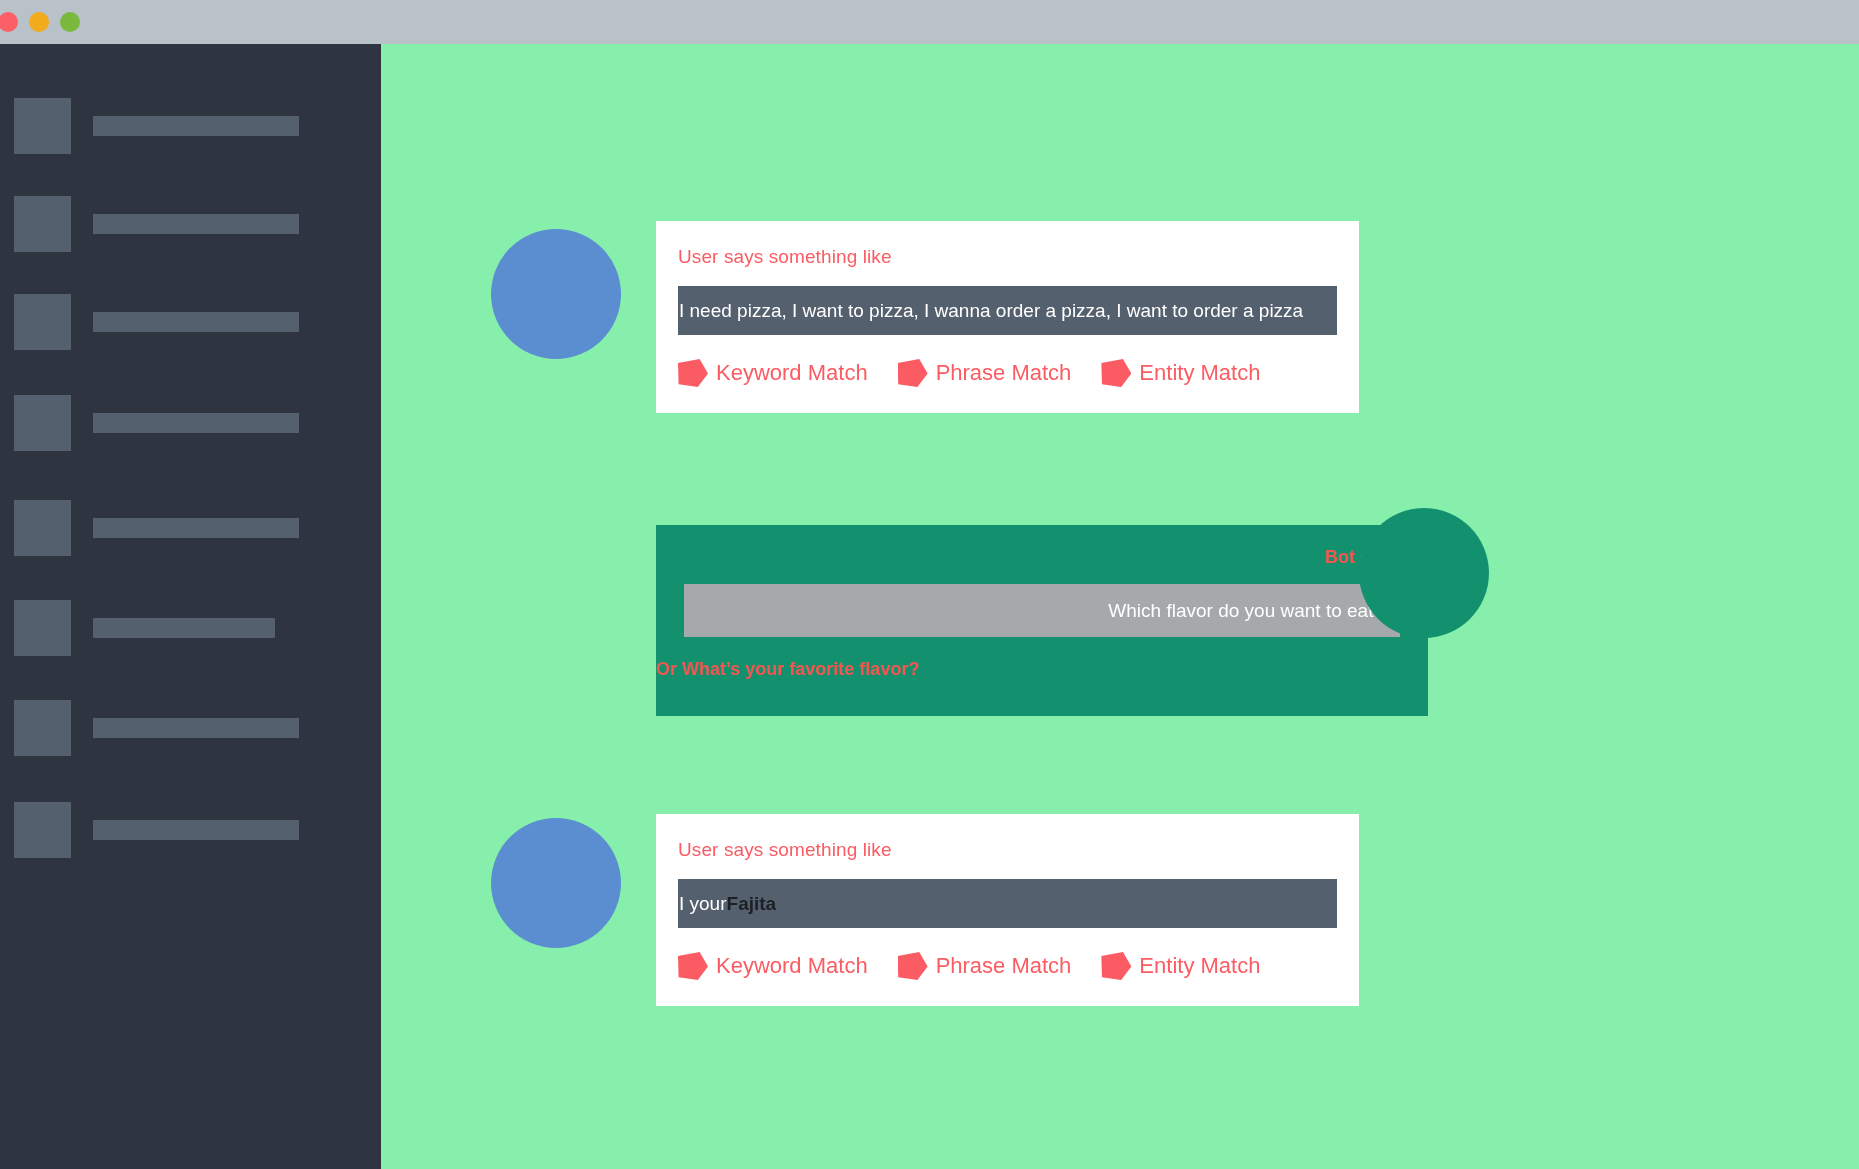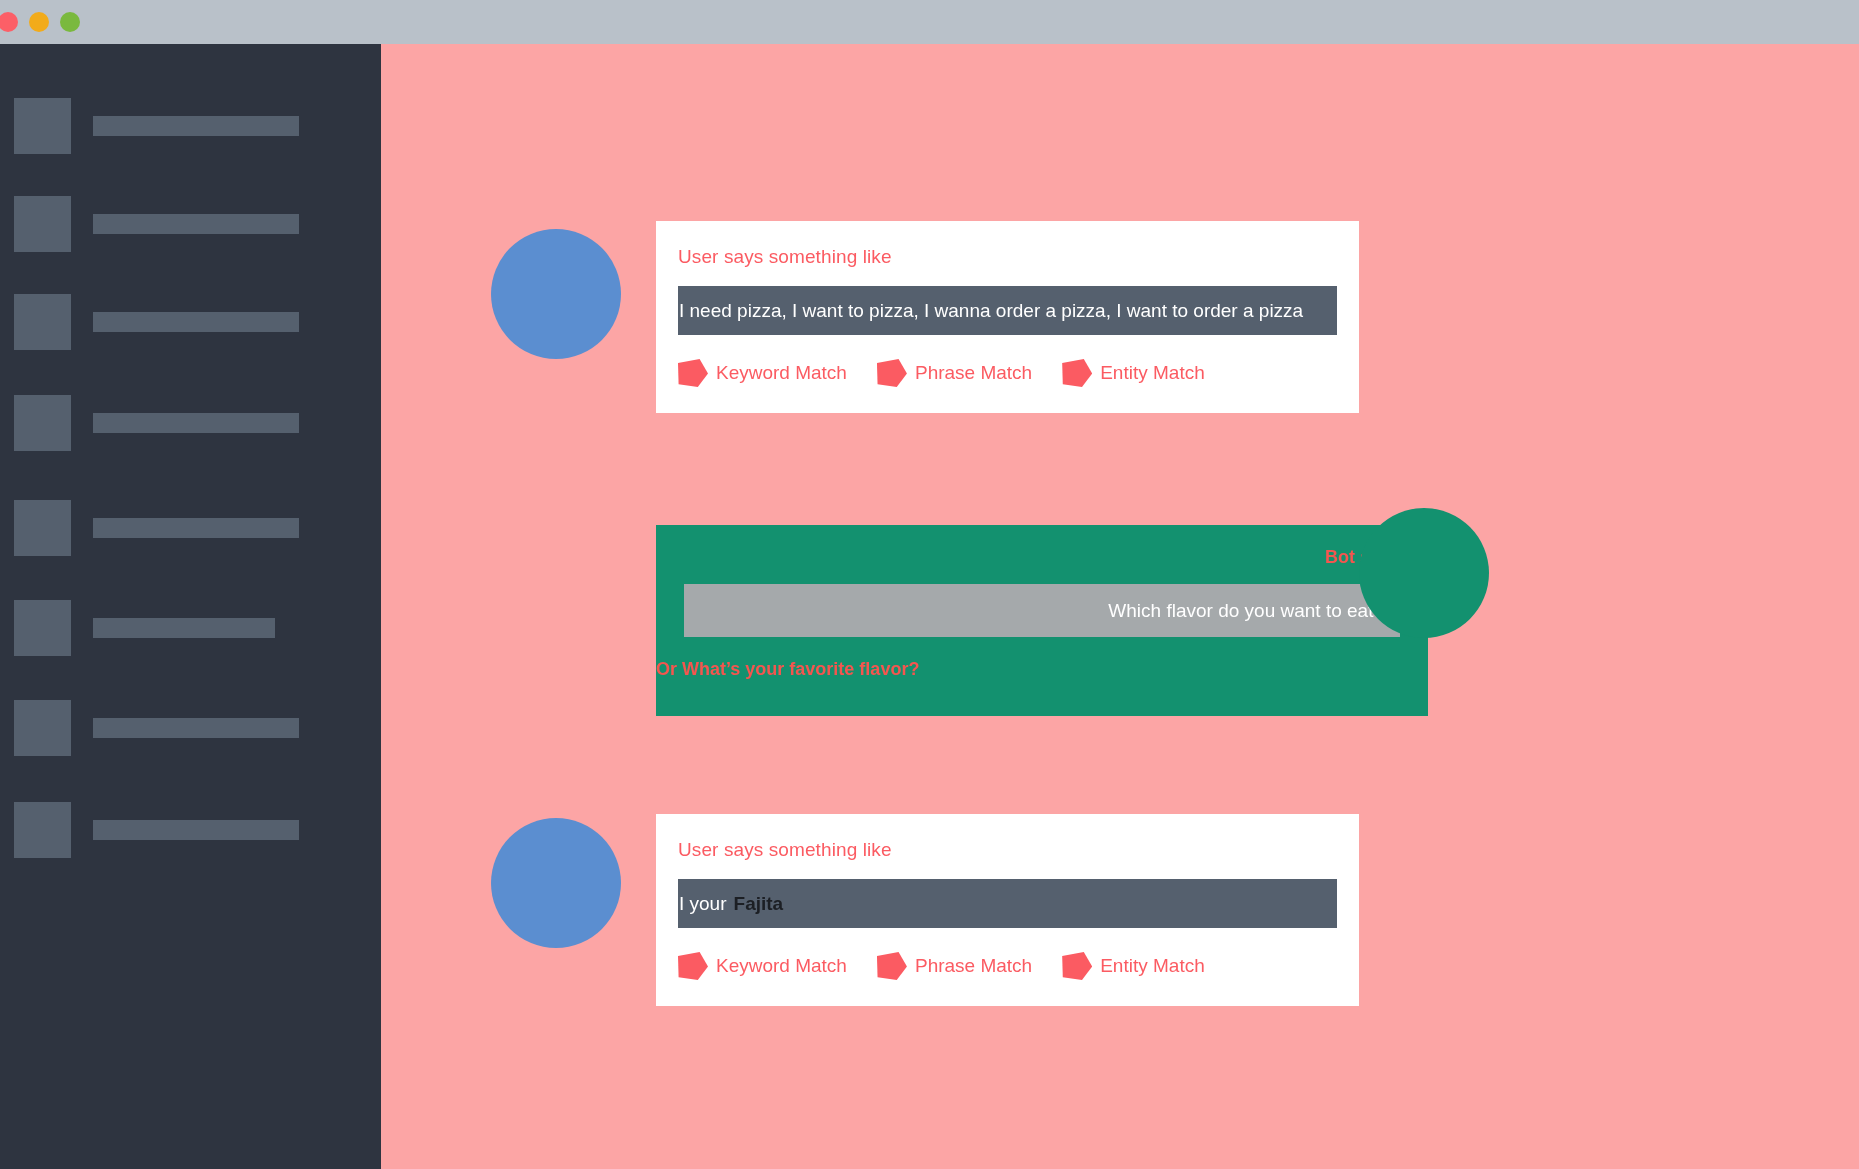--- a/index.html
+++ b/index.html
@@ -43,21 +43,21 @@
   .side-bar {
     height: 20px;
     background: #55606e;
     margin-left: 22px;
   }
 
   
   .canvas {
     position: absolute; left: 381px; top: 44px;
     width: 1478px; height: 1125px;
-    background: #fca5a5;
+    background: #86efac;
   }
 
   .avatar { position: absolute; border-radius: 50%; }
   .avatar-user { width: 130px; height: 130px; background: #5b8ed0; }
   .avatar-bot  { width: 130px; height: 130px; background: #13916f; }
 
   
   .user-card {
     position: absolute;
     width: 703px;
@@ -73,34 +73,34 @@
     margin: 18px 0 0 22px;
     width: 659px; height: 49px;
     background: #55606e;
     display: flex; align-items: center;
     padding-left: 1px;
     color: #ffffff;
     font-size: 19px;
     white-space: nowrap;
     overflow: hidden;
   }
-  .utter-bold { font-weight: bold; color: #1c1f24; margin-left: 7px; }
+  .utter-bold { font-weight: bold; color: #1c1f24; }
   .match-row {
     display: flex; align-items: center;
     margin: 24px 0 0 22px;
     padding-bottom: 26px;
   }
   .match-chip { display: flex; align-items: center; margin-right: 30px; }
   .pent {
     width: 30px; height: 28px;
     background: #fb5b62;
     margin-right: 8px;
     clip-path: polygon(0% 14%, 72% 0%, 100% 52%, 66% 100%, 2% 90%);
   }
-  .match-text { color: #fb5b62; font-size: 19px; white-space: nowrap; }
+  .match-text { color: #fb5b62; font-size: 22px; white-space: nowrap; }
 
   
   .bot-card {
     position: absolute;
     width: 772px;
     background: #13916f;
   }
   .bot-label {
     color: #f4564f;
     font-size: 18px;

